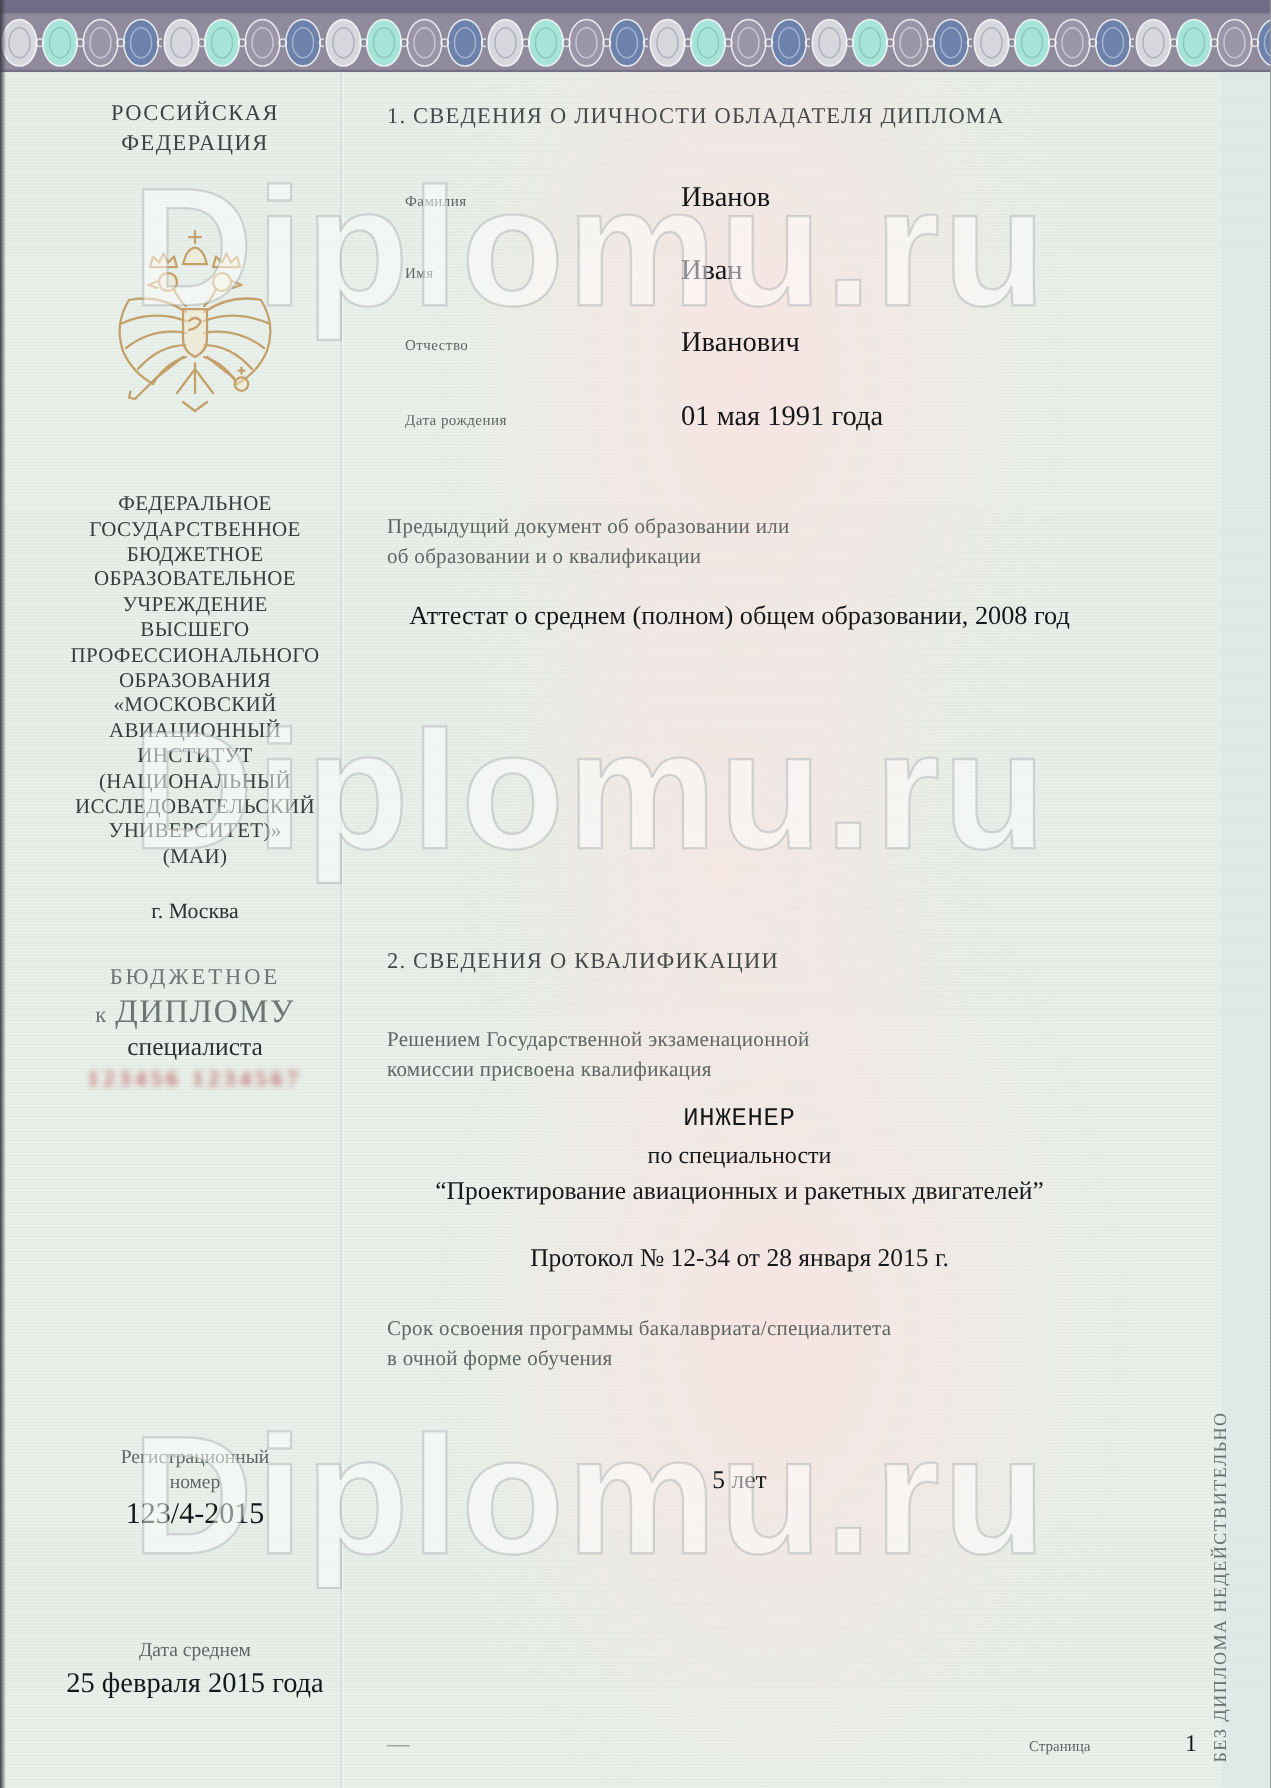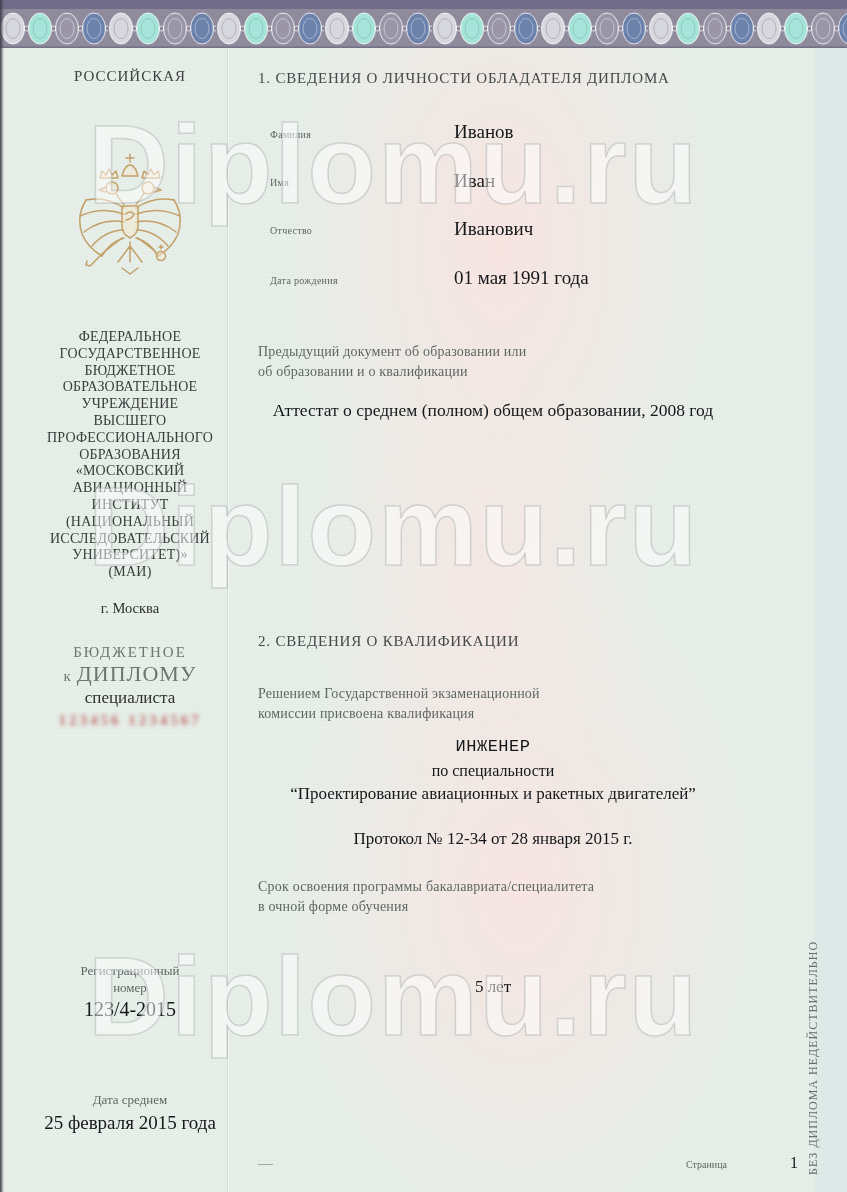--- a/index.html
+++ b/index.html
@@ -96,20 +96,21 @@
   <div class="right-strip"></div>
   <div class="fold-line"></div>
 
   <div class="wm wm1">Diplomu.ru</div>
   <div class="wm wm2">Diplomu.ru</div>
   <div class="wm wm3">Diplomu.ru</div>
 
   <div class="leftcol">
     <div class="country">
       <div>РОССИЙСКАЯ</div>
+      <div>ФЕДЕРАЦИЯ</div>
     </div>
 
     <svg class="eagle" width="116" height="162" viewBox="0 0 116 162">
       <g stroke="#c3a069" fill="none" stroke-width="1.5" stroke-linecap="round" stroke-linejoin="round">
         <path d="M58 4 v8 M54 8 h8"></path>
         <path d="M52 20 q6 -10 12 0 l2 6 h-16 z" fill="rgba(243,231,205,0.5)"></path>
         <path d="M28 28 l2 -7 4 4 3 -6 3 6 4 -4 2 7 z" fill="rgba(243,231,205,0.5)"></path>
         <path d="M70 28 l2 -7 4 4 3 -6 3 6 4 -4 2 7 z" fill="rgba(243,231,205,0.5)"></path>
         <circle cx="40" cy="38" r="6" fill="rgba(243,231,205,0.5)"></circle>
         <circle cx="76" cy="38" r="6" fill="rgba(243,231,205,0.5)"></circle>

